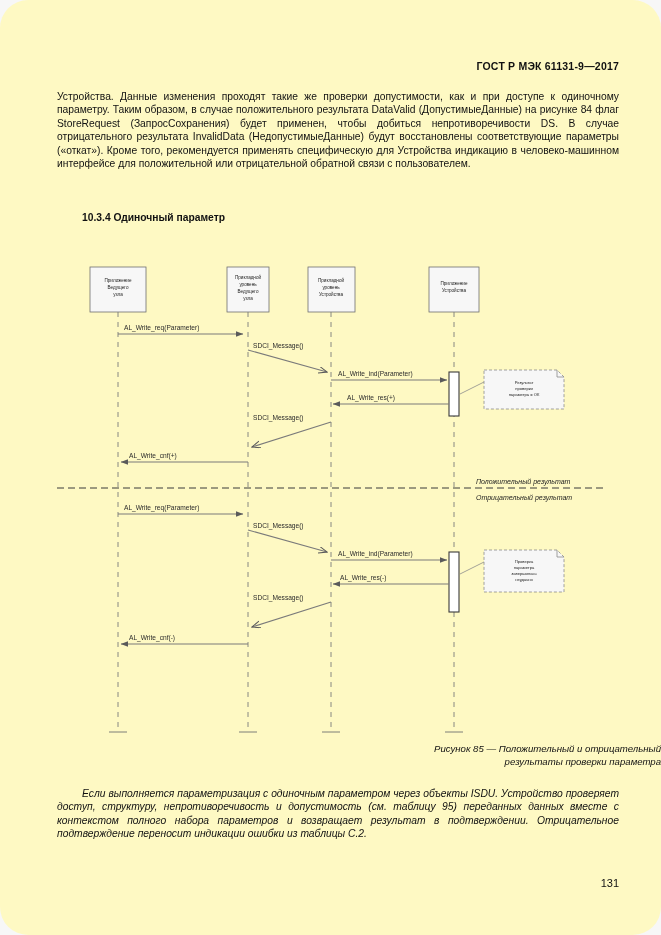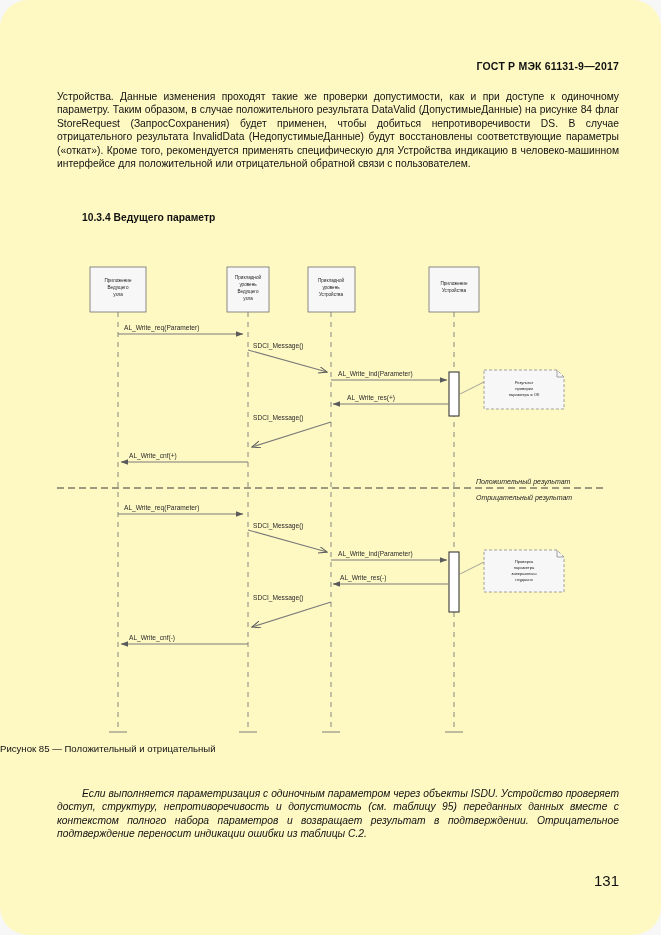--- a/index.html
+++ b/index.html
@@ -39,21 +39,21 @@
     top:212px;
     font-size:10.3px;
     font-weight:bold;
   }
   .p3{ top:227px; }
   .p-last{ top:787px;font-style:italic; }
   .indent{ text-indent:25px; }
   .pageno{
     position:absolute;
     right:42px; bottom:46px;
-    font-size:15px;
+    font-size:11px;
     margin-left:36px;
   }
 
   
   .diagram{
     position:absolute;
     left:57px; top:262px;
     width:560px; height:500px;
   }
   .diagram svg{display:block;}
@@ -75,34 +75,35 @@
   .lbl-div{
     font-family:"Liberation Sans", sans-serif;
     font-size:7px;
     font-style:italic;
     fill:#1c1c1c;
   }
   .caption{
     position:absolute;
     left:0; right:0;
     top:742px;
-    text-align:left;
+    text-align:right;
     font-size:9.6px;
     line-height:13px;
+    font-style:italic;
   }
 </style>
 </head>
 <body>
 
 <div class="page">
 
   <div class="header">ГОСТ Р МЭК 61131-9—2017</div>
 
   <div class="body-text p1">Устройства. Данные изменения проходят такие же проверки допустимости, как и при доступе к одиночному параметру. Таким образом, в случае положительного результата DataValid (ДопустимыеДанные) на рисунке 84 флаг StoreRequest (ЗапросСохранения) будет применен, чтобы добиться непротиворечивости DS. В случае отрицательного результата InvalidData (НедопустимыеДанные) будут восстановлены соответствующие параметры («откат»). Кроме того, рекомендуется применять специфическую для Устройства индикацию в человеко-машинном интерфейсе для положительной или отрицательной обратной связи с пользователем.</div>
-  <div class="h-sub">10.3.4 Ведущего параметр</div>
+  <div class="h-sub">10.3.4 Одиночный параметр</div>
 
   <div class="diagram">
   <svg width="560" height="490" viewBox="0 0 560 490" xmlns="http://www.w3.org/2000/svg">
     <defs>
       <marker id="ah" markerWidth="7" markerHeight="7" refX="6.4" refY="2.6" orient="auto">
         <path d="M0,0 L6.6,2.6 L0,5.2 z" fill="#5a5a5a"></path>
       </marker>
       <marker id="ahl" markerWidth="7" markerHeight="7" refX="6.4" refY="2.6" orient="auto">
         <path d="M0,0 L6.6,2.6 L0,5.2 z" fill="#5a5a5a"></path>
       </marker>
@@ -239,18 +240,19 @@
 
     <g>
       <line x1="191" y1="382" x2="64" y2="382" stroke="#7a7a7a" stroke-width="1.1" marker-end="url(#ah)"></line>
       <text class="lbl" x="72" y="378">AL_Write_cnf(-)</text>
     </g>
   </svg>
   </div>
 
   <div class="caption">
     <div>Рисунок 85 — Положительный и отрицательный</div>
+    <div>результаты проверки параметра</div>
   </div>
 
   <div class="body-text p-last indent">Если выполняется параметризация с одиночным параметром через объекты ISDU. Устройство проверяет доступ, структуру, непротиворечивость и допустимость (см. таблицу 95) переданных данных вместе с контекстом полного набора параметров и возвращает результат в подтверждении. Отрицательное подтверждение переносит индикации ошибки из таблицы С.2.</div>
 
   <div class="pageno">131</div>
 </div>
 
 </body></html>

